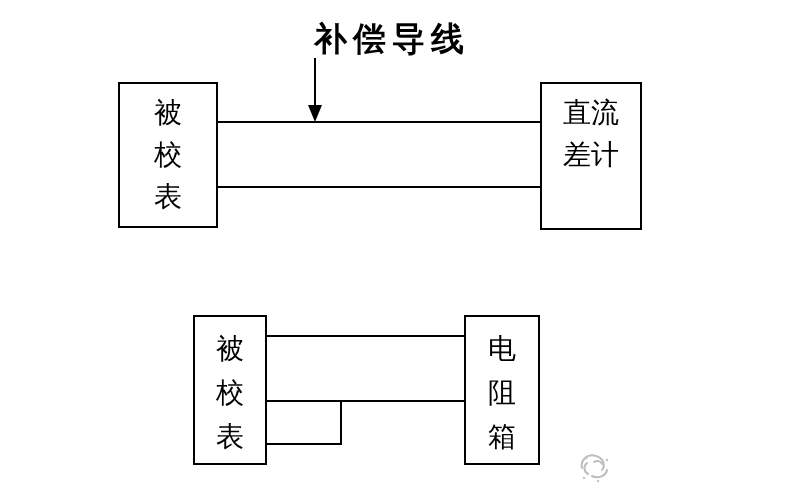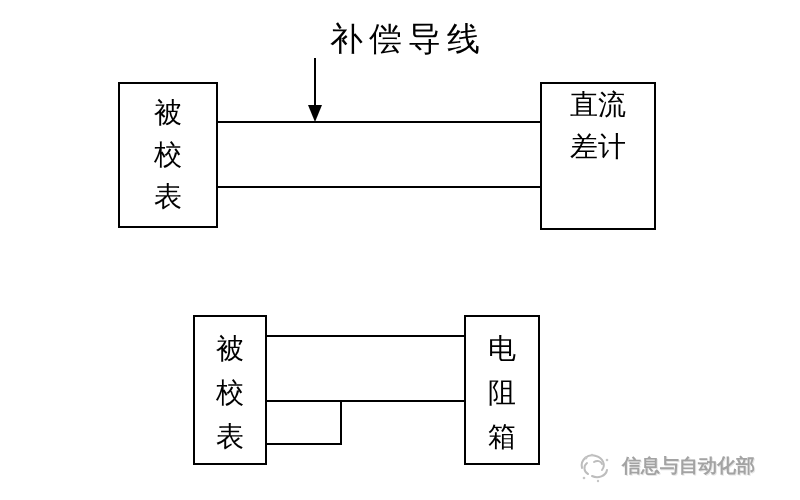--- a/index.html
+++ b/index.html
@@ -23,21 +23,21 @@
     box-sizing: border-box;
     text-align: center;
     color: #000000;
   }
   .dbox .bline {
     font-size: 28px;
     line-height: 42px;
     white-space: nowrap;
   }
   .box-top-left    { left: 118px; top: 82px;  width: 100px; height: 146px; padding-top: 8px; }
-  .box-top-right   { left: 540px; top: 82px;  width: 116px; height: 148px; padding-top: 0; }
+  .box-top-right   { left: 540px; top: 82px;  width: 102px; height: 148px; padding-top: 8px; }
   .box-bot-left    { left: 193px; top: 315px; width: 74px;  height: 150px; padding-top: 10px; }
   .box-bot-left .bline, .box-bot-right .bline { line-height: 44px; }
   .box-bot-right   { left: 464px; top: 315px; width: 76px;  height: 150px; padding-top: 10px; }
   
   .hwire { position: absolute; height: 2px; background: #000000; }
   .vwire { position: absolute; width: 2px;  background: #000000; }
   .wire-top-1 { left: 218px; top: 121px; width: 322px; }
   .wire-top-2 { left: 218px; top: 186px; width: 322px; }
   .wire-bot-1 { left: 267px; top: 335px; width: 197px; }
   .wire-bot-2 { left: 267px; top: 400px; width: 197px; }
@@ -54,24 +54,24 @@
     position: absolute;
     left: 308px; top: 105px;
     width: 0; height: 0;
     border-left: 7px solid transparent;
     border-right: 7px solid transparent;
     border-top: 17px solid #000000;
   }
   
   .diagram-title {
     position: absolute;
-    left: 330px; top: 21px;
+    left: 314px; top: 21px;
     font-size: 33px;
     line-height: 36px;
-    font-weight: normal;
+    font-weight: bold;
     letter-spacing: 6px;
     color: #000000;
     white-space: nowrap;
   }
   
   .watermark {
     position: absolute;
     left: 576px; top: 448px;
     display: flex;
     align-items: center;
@@ -139,16 +139,15 @@
         </g>
         <g fill="#c6c6c6">
           <circle cx="10" cy="10" r="1.4"></circle>
           <circle cx="16" cy="7" r="1.2"></circle>
           <circle cx="31" cy="12" r="1.3"></circle>
           <circle cx="8" cy="30" r="1.3"></circle>
           <circle cx="22" cy="33" r="1.2"></circle>
         </g>
       </svg>
     </span>
-    <span class="watermark-text">信息与自动化部</span>
   </div>
 
 </div>
 
 </body></html>

